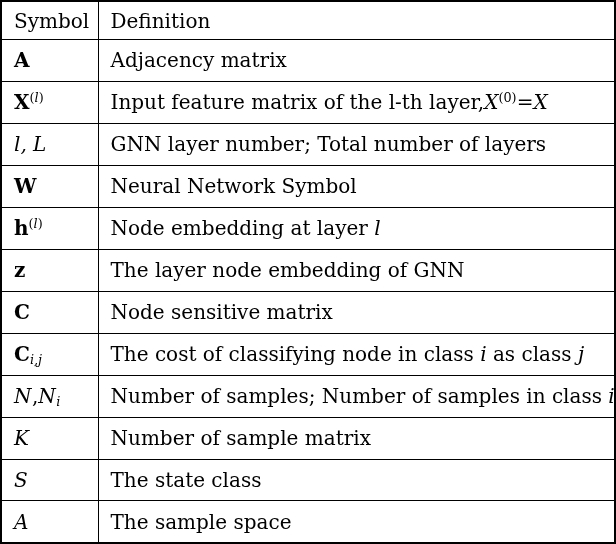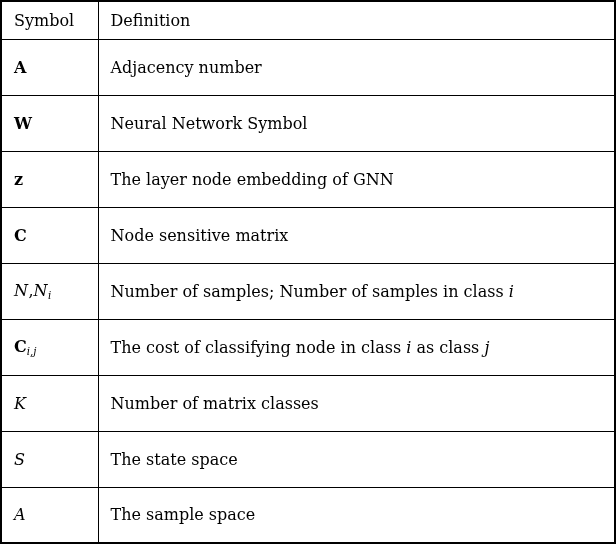--- a/index.html
+++ b/index.html
@@ -9,21 +9,21 @@
   }
   html,body{margin:0;padding:0;background:var(--bg-color);}
   body{width:616px;height:544px;overflow:hidden;}
   table{
     width:616px;height:544px;
     table-layout:fixed;
     border-collapse:collapse;
     border:2.5px solid var(--border-color);
     background:var(--bg-color);
     font-family:"DejaVu Serif","Liberation Serif",serif;
-    font-size:16px;
+    font-size:20px;
     color:var(--text-color);
   }
   col.symbol-col{width:97px;}
   tr{height:calc(539px / 14);}
   th,td{
     border:1.5px solid var(--border-color);
     text-align:left;
     vertical-align:middle;
     font-weight:normal;
     padding:0 4px 0 12px;
@@ -50,48 +50,60 @@
   </colgroup>
   <thead>
     <tr>
       <th>Symbol</th>
       <th>Definition</th>
     </tr>
   </thead>
   <tbody>
       <tr>
     <td><span class="seg seg-bold">A</span></td>
-    <td><span class="seg seg-plain">Adjacency number</span></td>
+    <td><span class="seg seg-plain">Adjacency matrix</span></td>
+  </tr>
+      <tr>
+    <td><span class="seg seg-bold">X</span><span class="seg seg-sup">(</span><span class="seg seg-sup-italic">l</span><span class="seg seg-sup">)</span></td>
+    <td><span class="seg seg-plain">Input feature matrix of the l-th layer,</span><span class="seg seg-italic">X</span><span class="seg seg-sup">(0)</span><span class="seg seg-plain">=</span><span class="seg seg-italic">X</span></td>
+  </tr>
+      <tr>
+    <td><span class="seg seg-italic">l, L</span></td>
+    <td><span class="seg seg-plain">GNN layer number; Total number of layers</span></td>
   </tr>
       <tr>
     <td><span class="seg seg-bold">W</span></td>
     <td><span class="seg seg-plain">Neural Network Symbol</span></td>
+  </tr>
+      <tr>
+    <td><span class="seg seg-bold">h</span><span class="seg seg-sup">(</span><span class="seg seg-sup-italic">l</span><span class="seg seg-sup">)</span></td>
+    <td><span class="seg seg-plain">Node embedding at layer </span><span class="seg seg-italic">l</span></td>
   </tr>
       <tr>
     <td><span class="seg seg-bold">z</span></td>
     <td><span class="seg seg-plain">The layer node embedding of GNN</span></td>
   </tr>
       <tr>
     <td><span class="seg seg-bold">C</span></td>
     <td><span class="seg seg-plain">Node sensitive matrix</span></td>
   </tr>
       <tr>
+    <td><span class="seg seg-bold">C</span><span class="seg seg-sub-italic">i,j</span></td>
+    <td><span class="seg seg-plain">The cost of classifying node in class </span><span class="seg seg-italic">i</span><span class="seg seg-plain"> as class </span><span class="seg seg-italic">j</span></td>
+  </tr>
+      <tr>
     <td><span class="seg seg-script">N</span><span class="seg seg-plain">,</span><span class="seg seg-script">N</span><span class="seg seg-sub-italic">i</span></td>
     <td><span class="seg seg-plain">Number of samples; Number of samples in class </span><span class="seg seg-italic">i</span></td>
   </tr>
       <tr>
-    <td><span class="seg seg-bold">C</span><span class="seg seg-sub-italic">i,j</span></td>
-    <td><span class="seg seg-plain">The cost of classifying node in class </span><span class="seg seg-italic">i</span><span class="seg seg-plain"> as class </span><span class="seg seg-italic">j</span></td>
-  </tr>
-      <tr>
     <td><span class="seg seg-italic">K</span></td>
-    <td><span class="seg seg-plain">Number of matrix classes</span></td>
+    <td><span class="seg seg-plain">Number of sample matrix</span></td>
   </tr>
       <tr>
     <td><span class="seg seg-script">S</span></td>
-    <td><span class="seg seg-plain">The state space</span></td>
+    <td><span class="seg seg-plain">The state class</span></td>
   </tr>
       <tr>
     <td><span class="seg seg-script">A</span></td>
     <td><span class="seg seg-plain">The sample space</span></td>
   </tr>
     </tbody>
 </table>
 
 </body></html>

